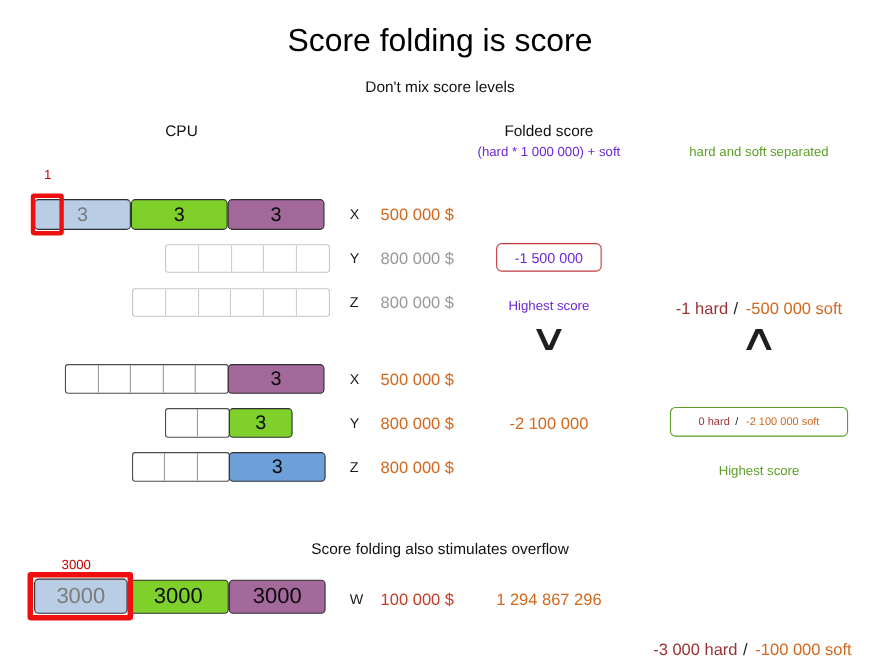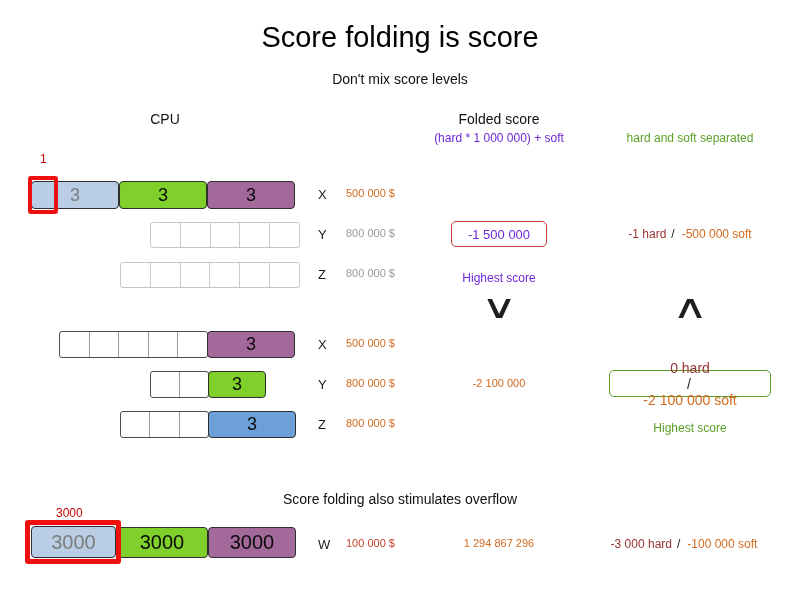--- a/index.html
+++ b/index.html
@@ -26,32 +26,32 @@
   .b-purple{background:#a2699a;}
   .b-blue{background:#6d9fd8;}
   .big{font-size:20px;}
   .cells{position:absolute;display:flex;box-sizing:border-box;background:#fff;
          border:1px solid #c6c6c6;border-radius:3px;}
   .cells.dark{border-color:#4d4d4d;}
   .cell{flex:1;border-left:1px solid #cccccc;}
   .cell:first-child{border-left:none;}
   .dark .cell{border-left-color:#9a9a9a;}
   .rowlabel{font-size:13px;color:#1a1a1a;}
-  .money{font-size:11px;}
+  .money{font-size:15px;}
   .money-red{color:#c43f2b;}
   .scorebox{position:absolute;display:flex;align-items:center;justify-content:center;
             box-sizing:border-box;border-radius:5px;font-size:13px;background:#fff;}
   .fold-box{border:1px solid #c23b3b;}
-  .good-box{border:1px solid #5da028;font-size:14px;flex-direction:column;}
+  .good-box{border:1px solid #5da028;font-size:10px;}
   .caption{font-size:12px;margin-top:20px;}
   .cmp{font-size:33px;color:#1f1f1f;transform:scaleX(1.5);transform-origin:center;}
   .frame{position:absolute;border:4px solid #ee0f0f;border-radius:3px;
          box-sizing:border-box;background:transparent;z-index:5;}
   .framethick{border-width:5px;}
-  .goodline{font-size:12px;white-space:nowrap;}
+  .goodline{font-size:15px;white-space:nowrap;margin-top:45px;}
 </style>
 </head>
 <body>
 
 <div id="canvas">
 
   <div class="abs ctr title" style="left:0;right:0;top:21px;">Score folding is score</div>
   <div class="abs ctr subtitle" style="left:0;right:0;top:71px;">Don't mix score levels</div>
 
   <div class="abs ctr colhead" style="left:115px;top:111px;width:100px;">CPU</div>

